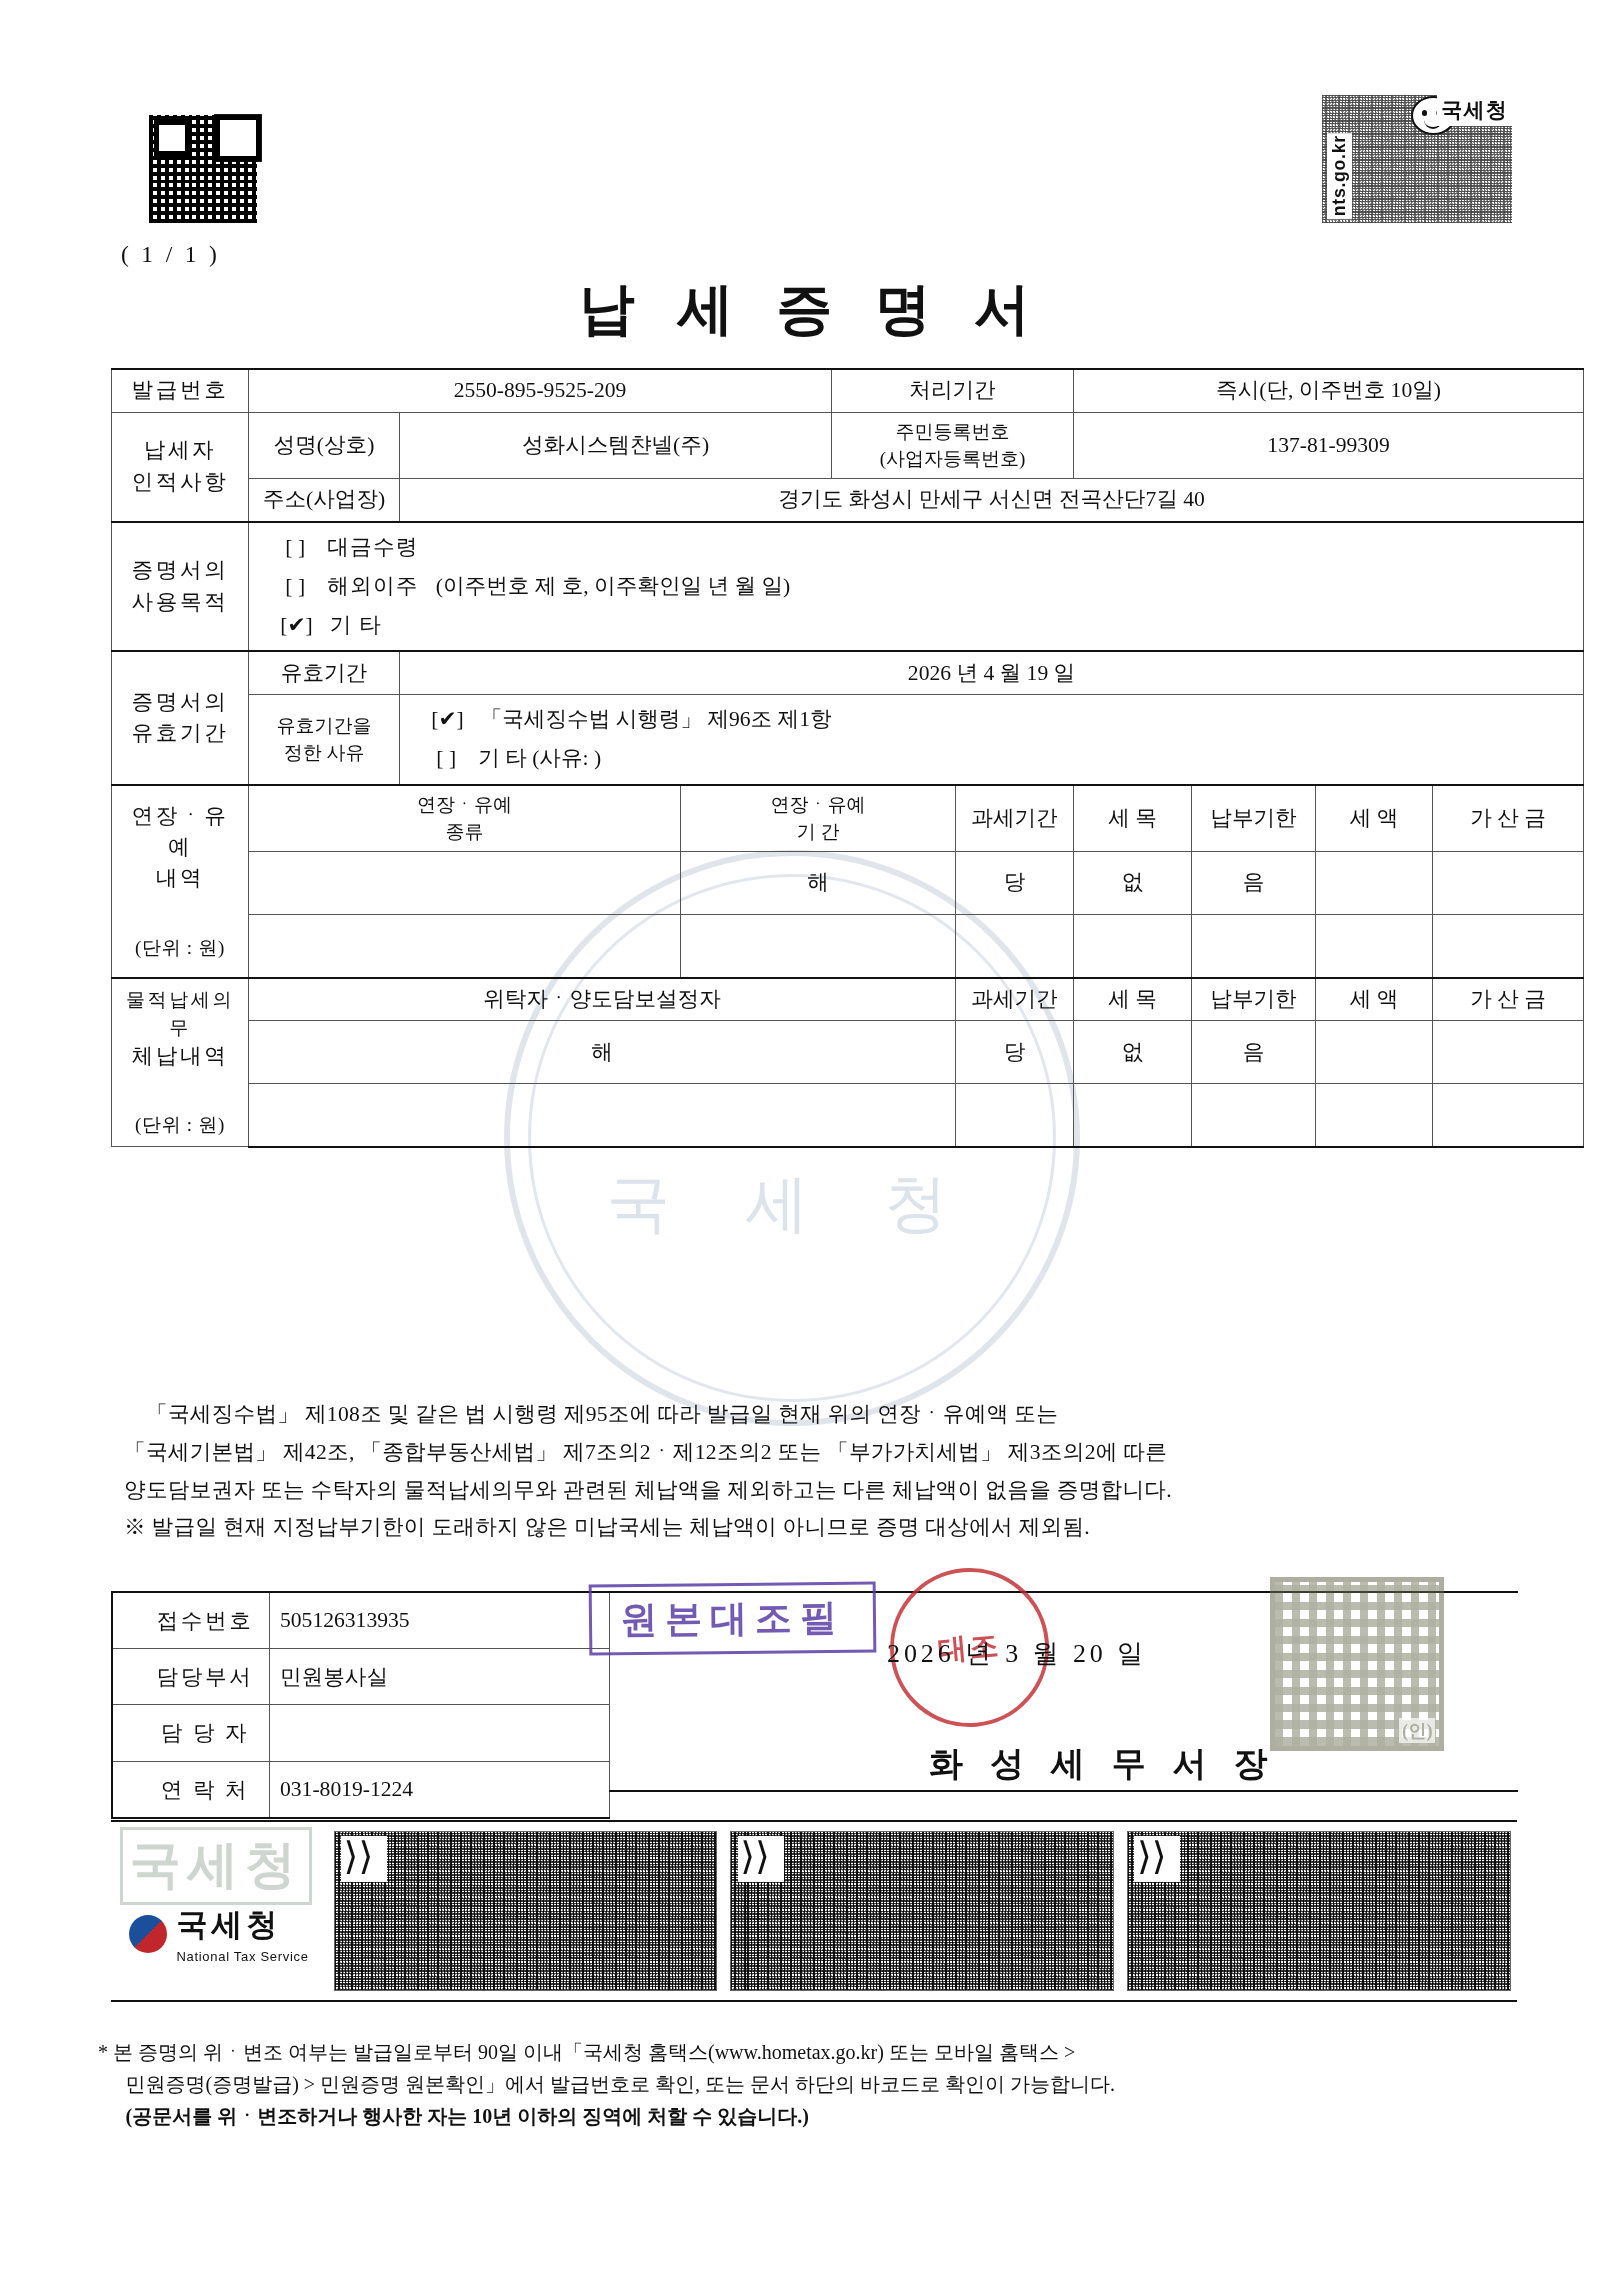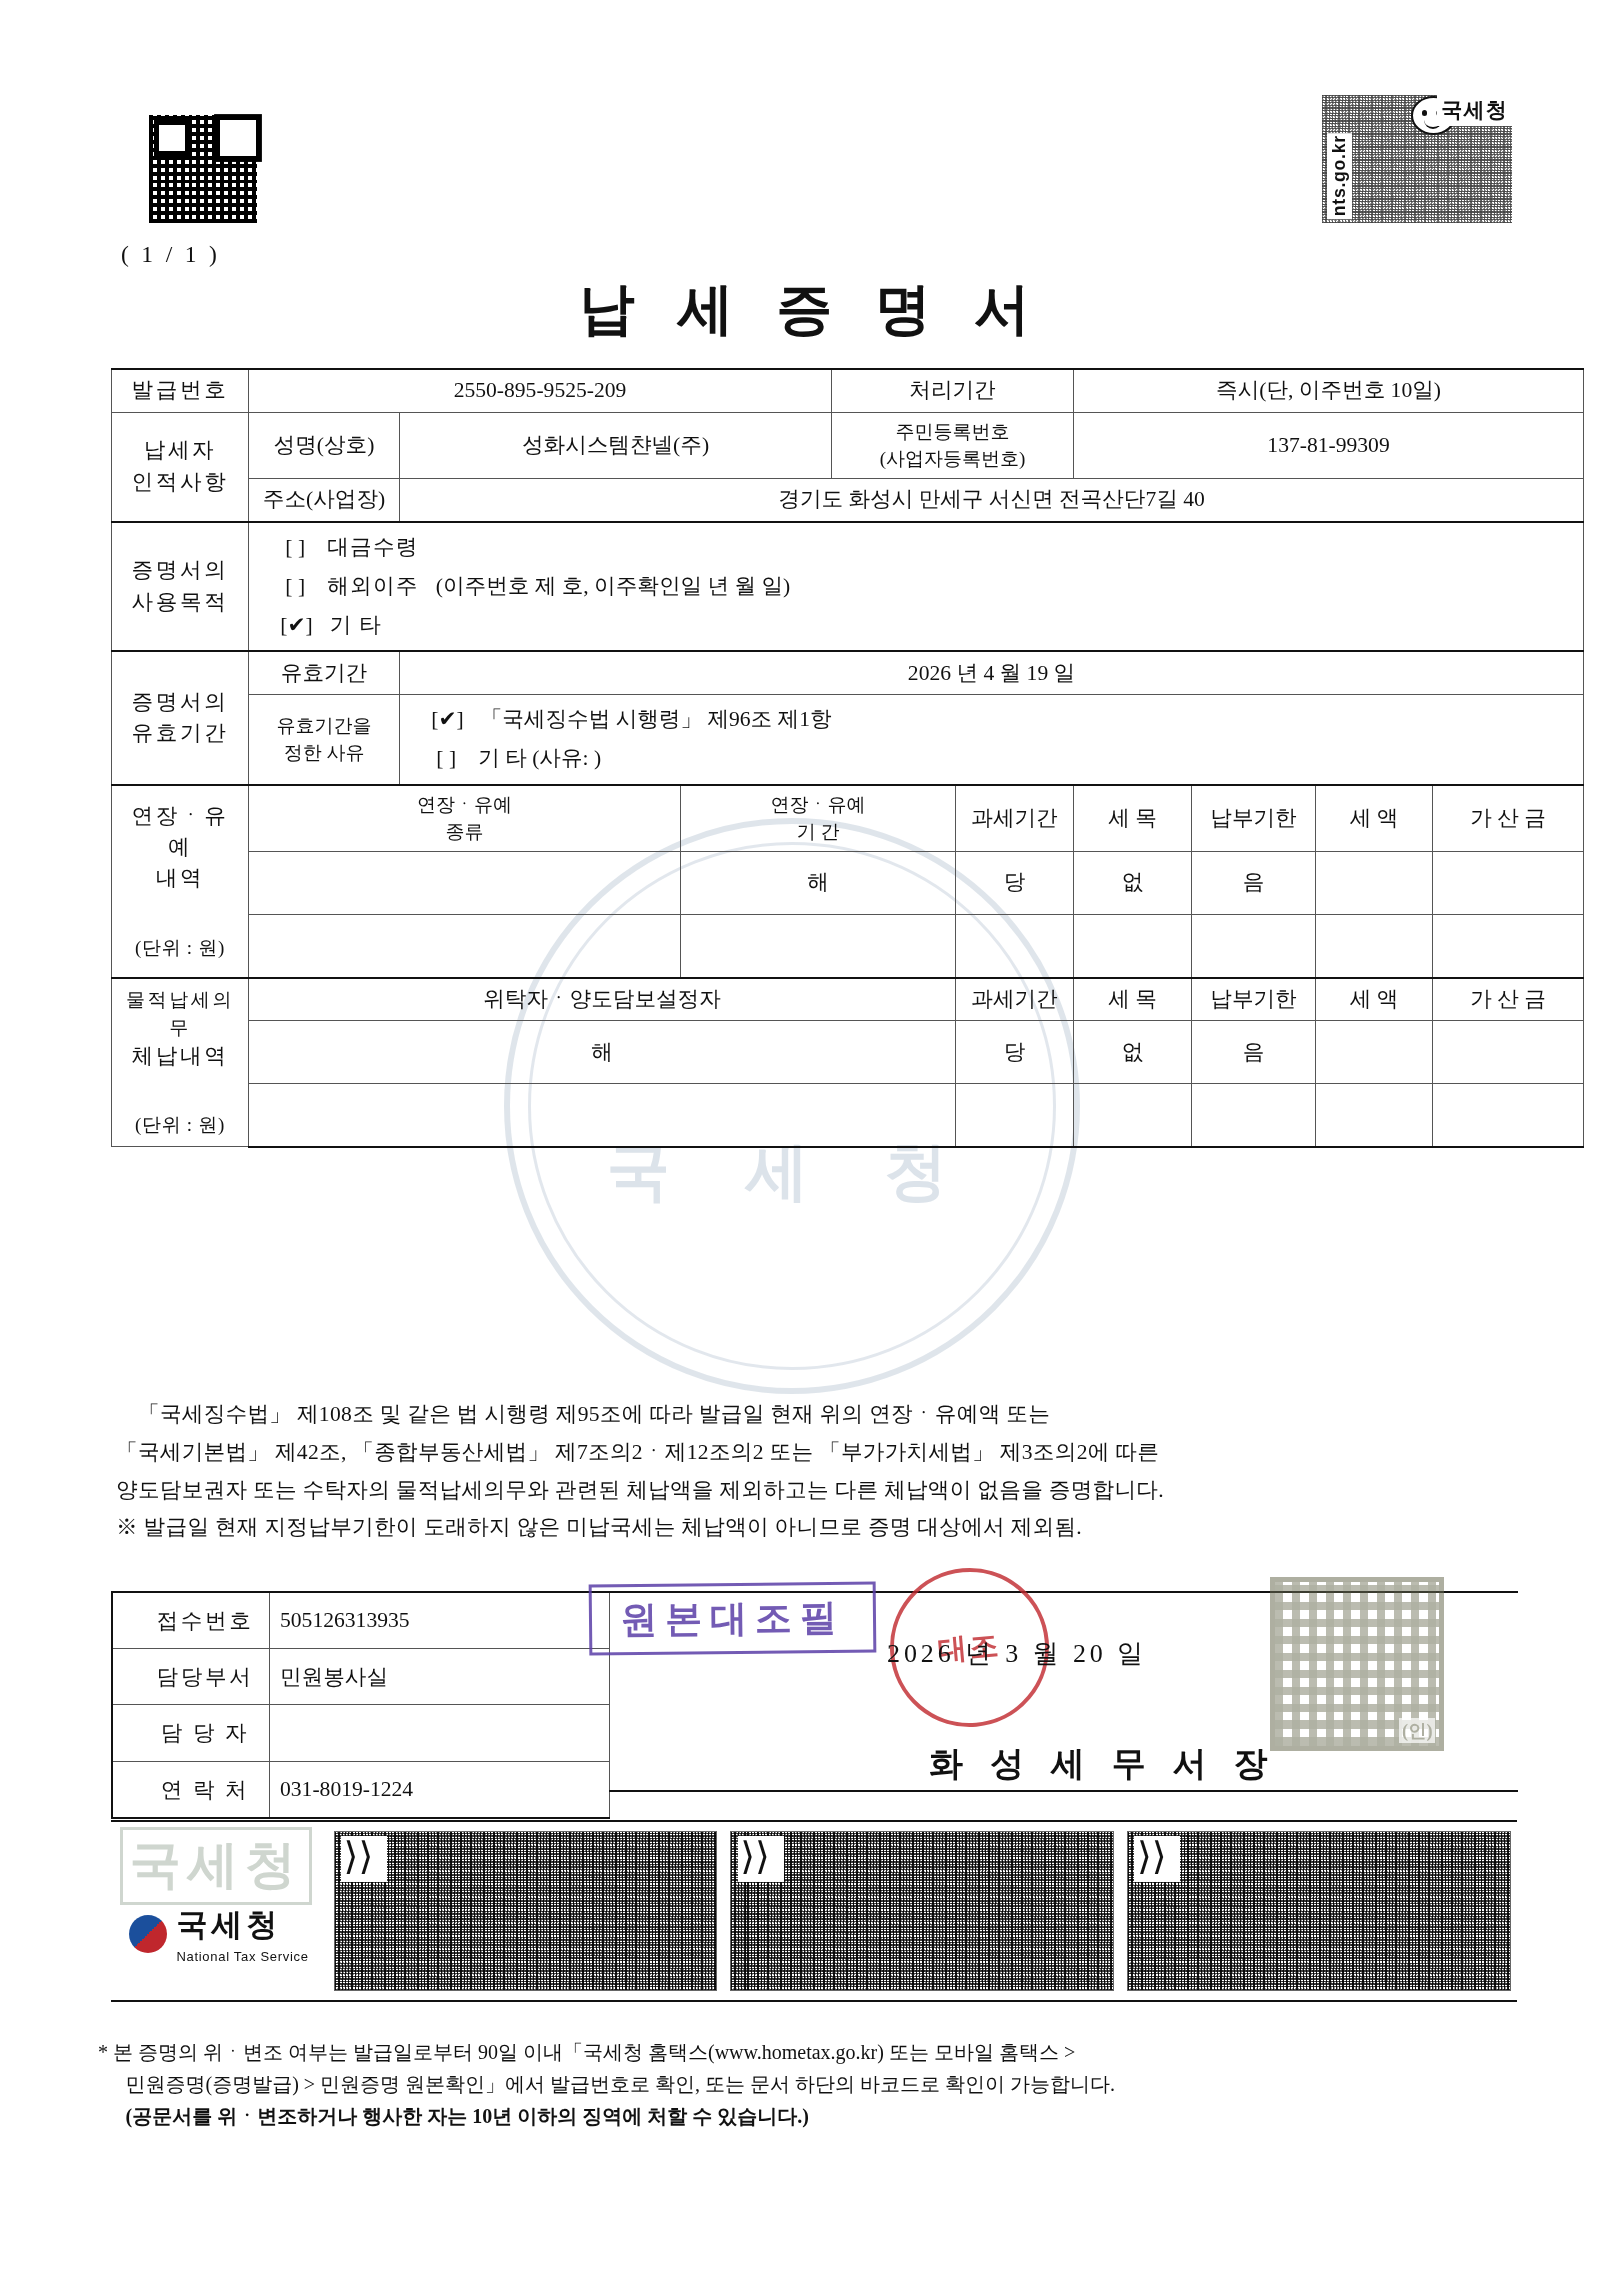--- a/index.html
+++ b/index.html
@@ -129,28 +129,27 @@
     font-size: 56px;
     font-weight: bold;
     letter-spacing: 14.4px;
     font-family: "Liberation Serif", serif;
   }
 
   
   .watermark {
     position: absolute;
     left: 504px;
-    top: 818px;
+    top: 850px;
     width: 576px;
     height: 576px;
     border-radius: 50%;
     border: 6.5px solid rgba(150,170,190,.30);
     box-sizing: border-box;
     pointer-events: none;
-    font-weight: bold;
   }
   .watermark::before {
     content: "";
     position: absolute;
     left: 18.3px; top: 18.3px; right: 18.3px; bottom: 18.3px;
     border-radius: 50%;
     border: 3.3px solid rgba(150,170,190,.28);
   }
   .watermark-text {
     position: absolute;
@@ -204,21 +203,21 @@
     display: flex;
     align-items: center;
     gap: 17px;
     padding: 3.9px 0 3.9px 22px;
     white-space: nowrap;
   }
 
   
   .statement {
     position: absolute;
-    left: 116px;
+    left: 124px;
     top: 1396px;
     width: 1388px;
     font-size: 21.6px;
     line-height: 1.75;
     letter-spacing: 0.3px;
   }
   .statement p { margin: 0; text-indent: 22px; }
 
   
   table.info {

